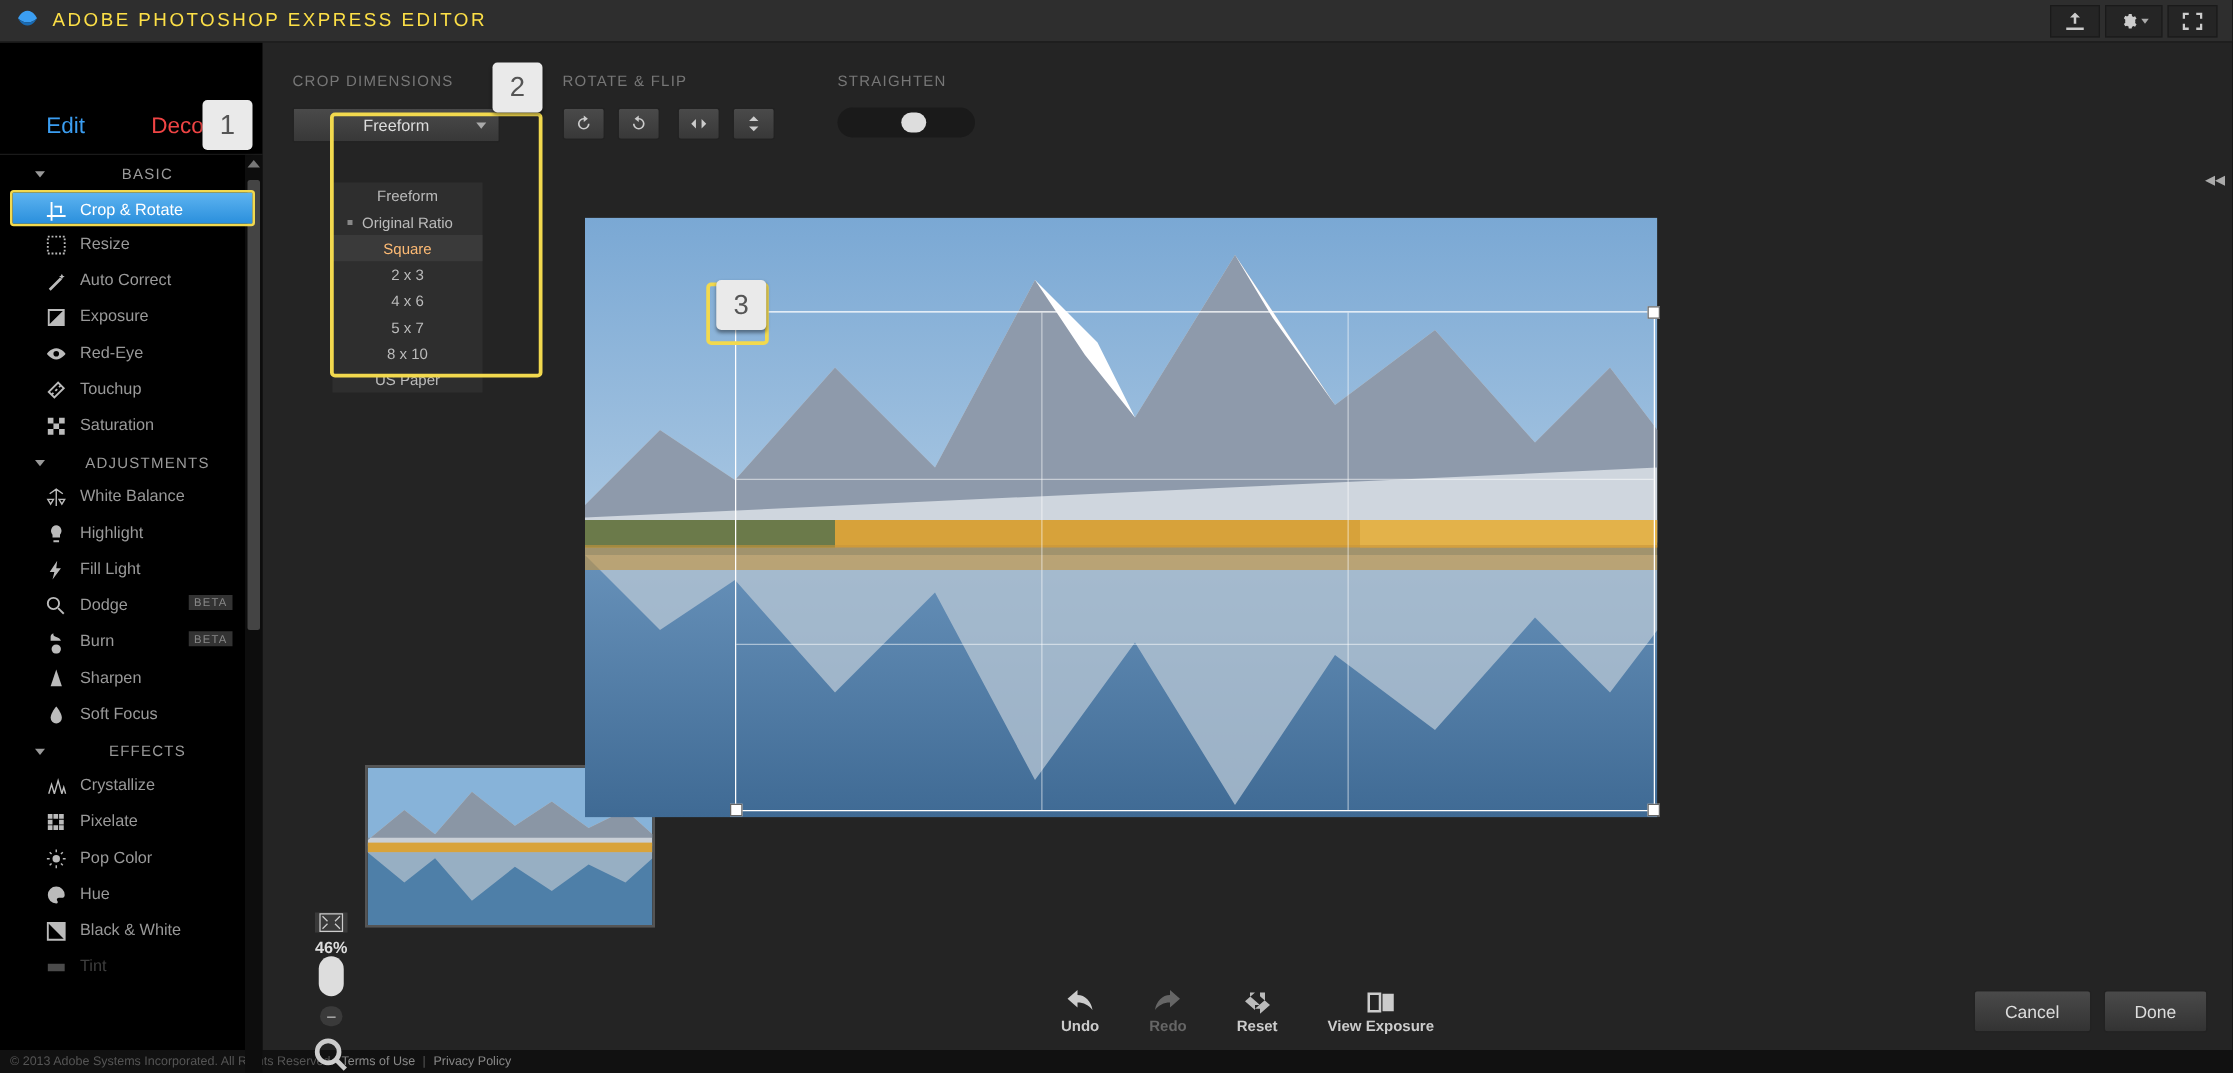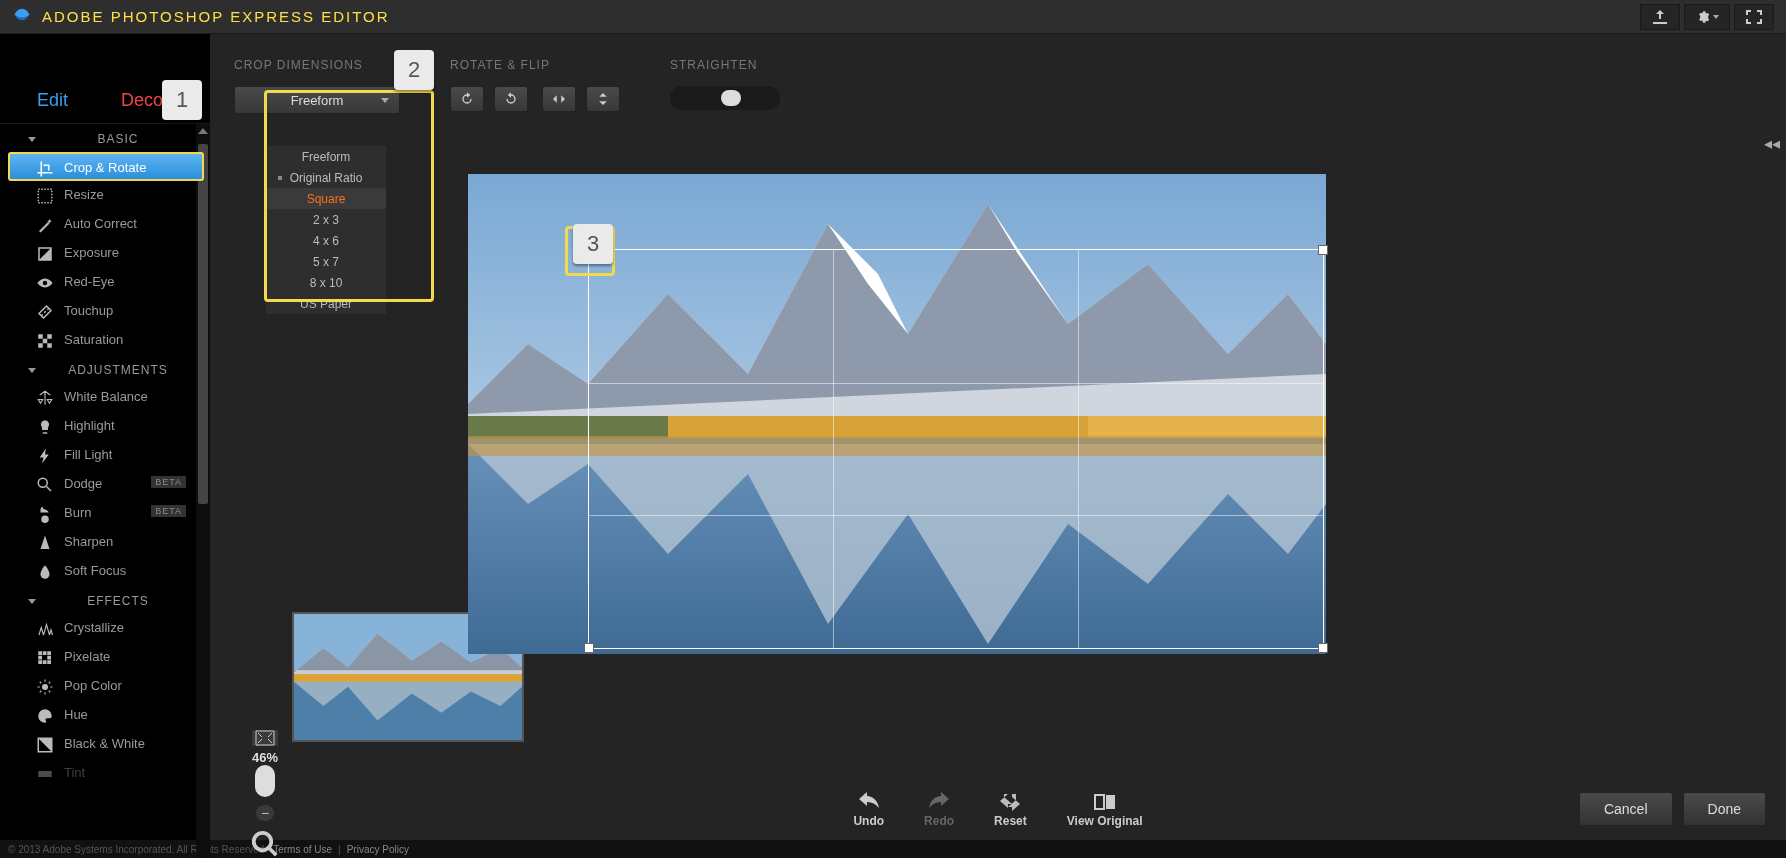--- a/index.html
+++ b/index.html
@@ -86,21 +86,21 @@
   .crop-grid-v, .crop-grid-h { position: absolute; background: rgba(255,255,255,0.5); }
   .crop-handle { position: absolute; width: 10px; height: 10px; background: #fff; border: 1px solid #666; }
   .ch-tl { top: -5px; left: -5px; }
   .ch-tr { top: -5px; right: -5px; }
   .ch-bl { bottom: -5px; left: -5px; }
   .ch-br { bottom: -5px; right: -5px; }
 
   
   .dropdown { position: absolute; left: 56px; top: 112px; width: 120px; background: #2e2e2e; z-index: 30; }
   .dropdown-item { height: 21px; display: flex; align-items: center; justify-content: center; font-size: 12px; color: #bbb; cursor: pointer; position: relative; }
-  .dropdown-item.hov { background: #3a3a3a; color: #f97316; }
+  .dropdown-item.hov { background: #3a3a3a; color: #fdba74; }
   .dropdown-item .dot { position: absolute; left: 12px; width: 4px; height: 4px; background: #888; }
 
   
   .callout { position: absolute; width: 40px; height: 40px; background: #eaeaea; border-radius: 4px; box-shadow: 0 2px 3px rgba(0,0,0,0.4); display: flex; align-items: center; justify-content: center; font-size: 22px; color: #555; z-index: 50; }
   .hl-box { position: absolute; border: 3px solid #f2d94e; border-radius: 4px; z-index: 40; pointer-events: none; }
 
   
   .bottom-bar { position: absolute; bottom: 0; left: 0; right: 0; height: 60px; display: flex; align-items: center; justify-content: center; gap: 40px; }
   .bb-item { display: flex; flex-direction: column; align-items: center; gap: 2px; color: #ccc; font-size: 12px; font-weight: bold; cursor: pointer; }
   .bb-item.disabled { color: #666; }
@@ -498,21 +498,21 @@
           <svg viewBox="0 0 24 20">
             <path d="M10 2L2 9l8 7v-4h4l-8-7V2zm4 0v3l8 7-8 7v-4h-4l8-7V2z" opacity=".9"></path>
           </svg>
           <span>Reset</span>
         </div>
       <div class="bb-item">
           <svg viewBox="0 0 24 20">
             <rect x="2" y="3" width="9" height="14" fill="none" stroke="currentColor" stroke-width="2"></rect>
             <rect x="13" y="3" width="9" height="14"></rect>
           </svg>
-          <span>View Original</span>
+          <span>View Exposure</span>
         </div>
       <div class="bb-right">
         <div class="bb-btn">Cancel</div>
         <div class="bb-btn">Done</div>
       </div>
     </div>
   </div>
 </div>
 
 <div class="footer">

